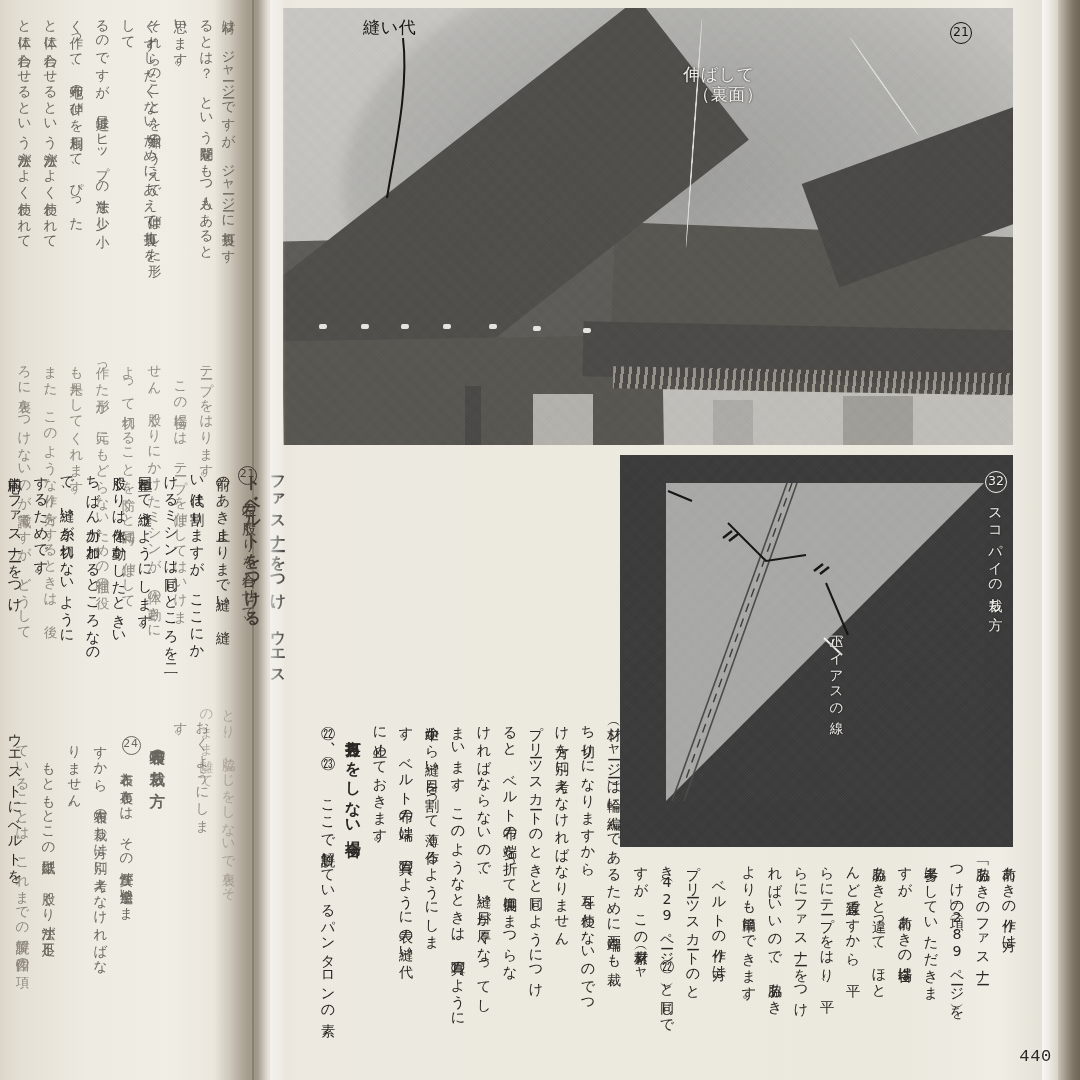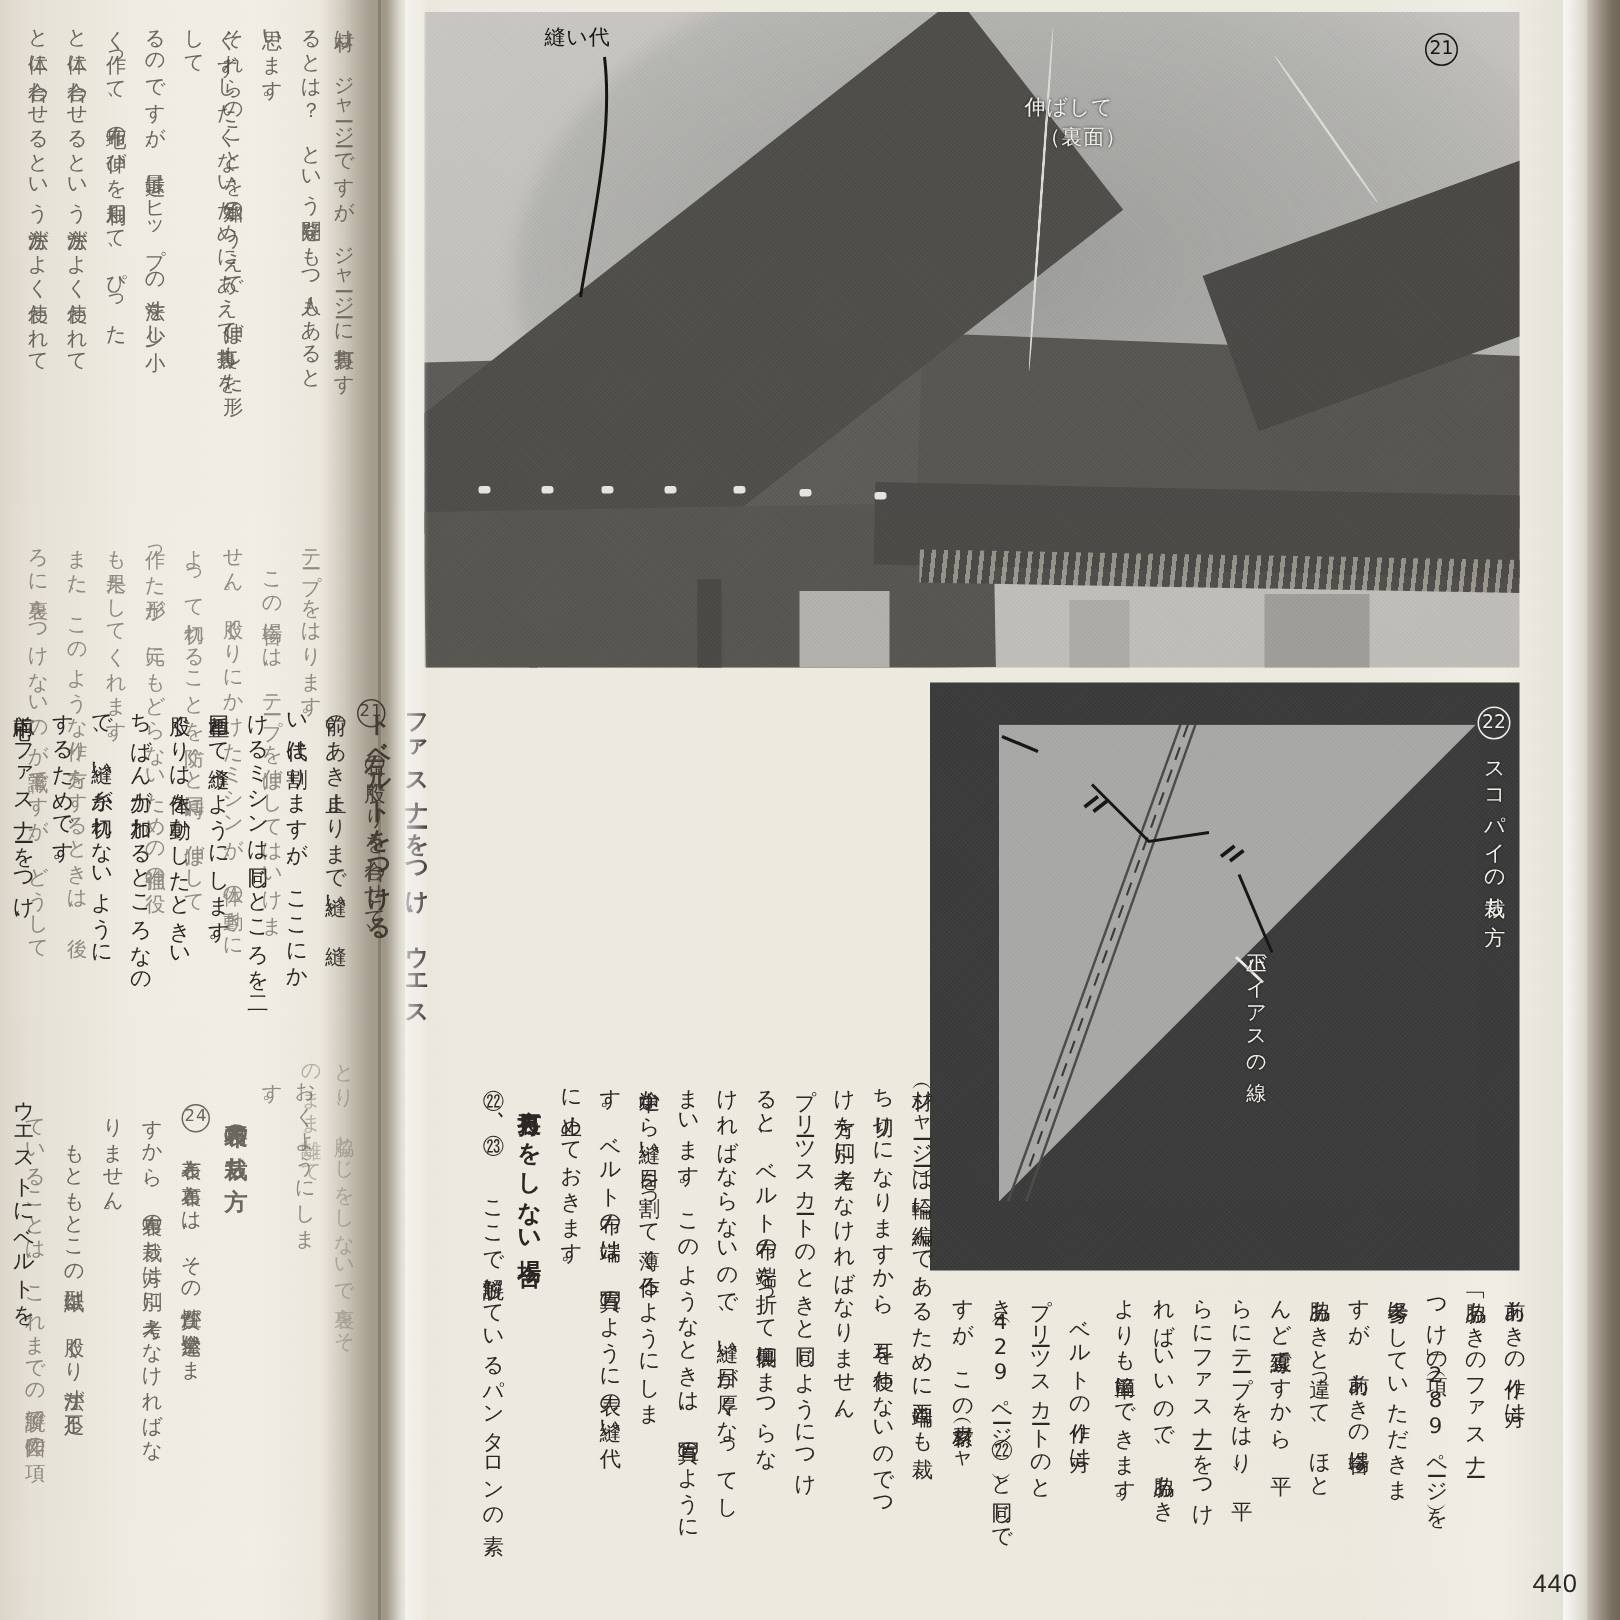--- a/index.html
+++ b/index.html
@@ -96,36 +96,36 @@
         font-family:"DejaVu Sans","Liberation Sans",sans-serif;
         color:#2a2724;line-height:1.62;letter-spacing:.055em;}
   .vcol.body{font-size:14.2px;}
   .vcol.bodyS{font-size:13.6px;}
   .vcol.head{font-weight:700;font-size:15.6px;letter-spacing:.10em;}
   .faded{color:#4a463f;opacity:.80;}
   .faded2{color:#585248;opacity:.62;}
   .faded3{color:#6a6458;opacity:.42;}
 
   
-  .lab{position:absolute;writing-mode:horizontal-tb;font-size:14px;color:#17150f;
+  .lab{position:absolute;writing-mode:horizontal-tb;font-size:17px;color:#17150f;
        letter-spacing:.04em;font-family:"DejaVu Sans","Liberation Sans",sans-serif;}
   .lab-w{color:#f2f0ea;text-shadow:0 0 2px rgba(0,0,0,.9);}
   .lab-v{position:absolute;writing-mode:vertical-rl;text-orientation:upright;
        font-size:14px;color:#f1efe9;letter-spacing:.12em;text-shadow:0 0 2px rgba(0,0,0,.8);}
 
   .circnum{display:inline-block;border:1.6px solid currentColor;border-radius:50%;
            width:17px;height:17px;line-height:14px;text-align:center;font-size:11px;
            writing-mode:horizontal-tb;text-orientation:mixed;vertical-align:middle;}
   .cn-abs{position:absolute;border:1.6px solid #17150f;border-radius:50%;
           width:20px;height:20px;line-height:18px;text-align:center;font-size:12.5px;
           color:#17150f;font-family:"DejaVu Sans","Liberation Sans",sans-serif;}
   .cn-abs.white{border-color:#f1efe9;color:#f1efe9;text-shadow:0 0 2px rgba(0,0,0,.8);}
 
   .pageno{position:absolute;right:28px;bottom:14px;font-size:17px;color:#2a2724;
-          letter-spacing:.04em;font-family:Liberation Sans, sans-serif;}
+          letter-spacing:.04em;font-family:Liberation Mono, monospace;}
 
   .leader{position:absolute;}
 </style>
 </head>
 <body>
 
 <div id="page">
 
   <div class="paper"></div>
   <div class="paper-noise"></div>
@@ -189,21 +189,21 @@
       <path d="M 154 91 L 163 84" stroke="#141414" stroke-width="2.4" fill="none"></path>
       <path d="M 160 100 L 182 152" stroke="#141414" stroke-width="2" fill="none"></path>
 
       <path d="M 158 155 L 176 172" stroke="#f1efe9" stroke-width="2" fill="none"></path>
     </svg>
 
     <div class="ph-grain"></div>
 
     <div class="lab-v" style="right:8px;top:44px;">スコパイの裁ち方</div>
     <div class="lab-v" style="left:208px;top:170px;font-size:13.5px;">正バイアスの線</div>
-    <div class="cn-abs white" style="right:6px;top:16px;">22</div>
+    <div class="cn-abs white" style="right:6px;top:16px;">32</div>
   </div>
 
   <div class="vcol body" style="right:60px;top:856px;height:190px;">前あきの作り方は、</div>
   <div class="vcol body" style="right:86px;top:856px;height:200px;">「脇あきのファスナー</div>
   <div class="vcol body" style="right:112px;top:856px;height:200px;">つけ」の項（289ページ）を</div>
   <div class="vcol body" style="right:138px;top:856px;height:200px;">参考にしていただきま</div>
   <div class="vcol body" style="right:164px;top:856px;height:200px;">すが、前あきの場合は</div>
   <div class="vcol body" style="right:190px;top:856px;height:200px;">脇あきと違って、ほと</div>
   <div class="vcol body" style="right:216px;top:856px;height:200px;">んど直線ですから、平</div>
   <div class="vcol body" style="right:242px;top:856px;height:200px;">らにテープをはり、平</div>

